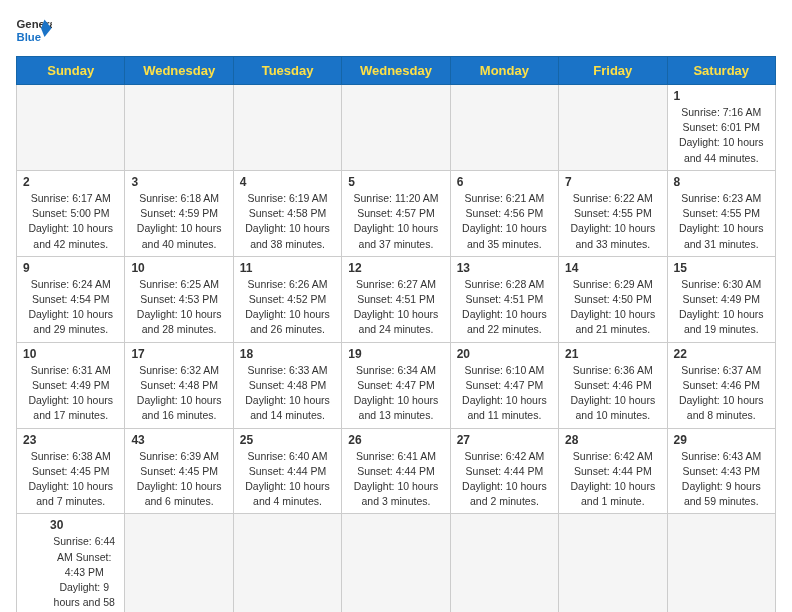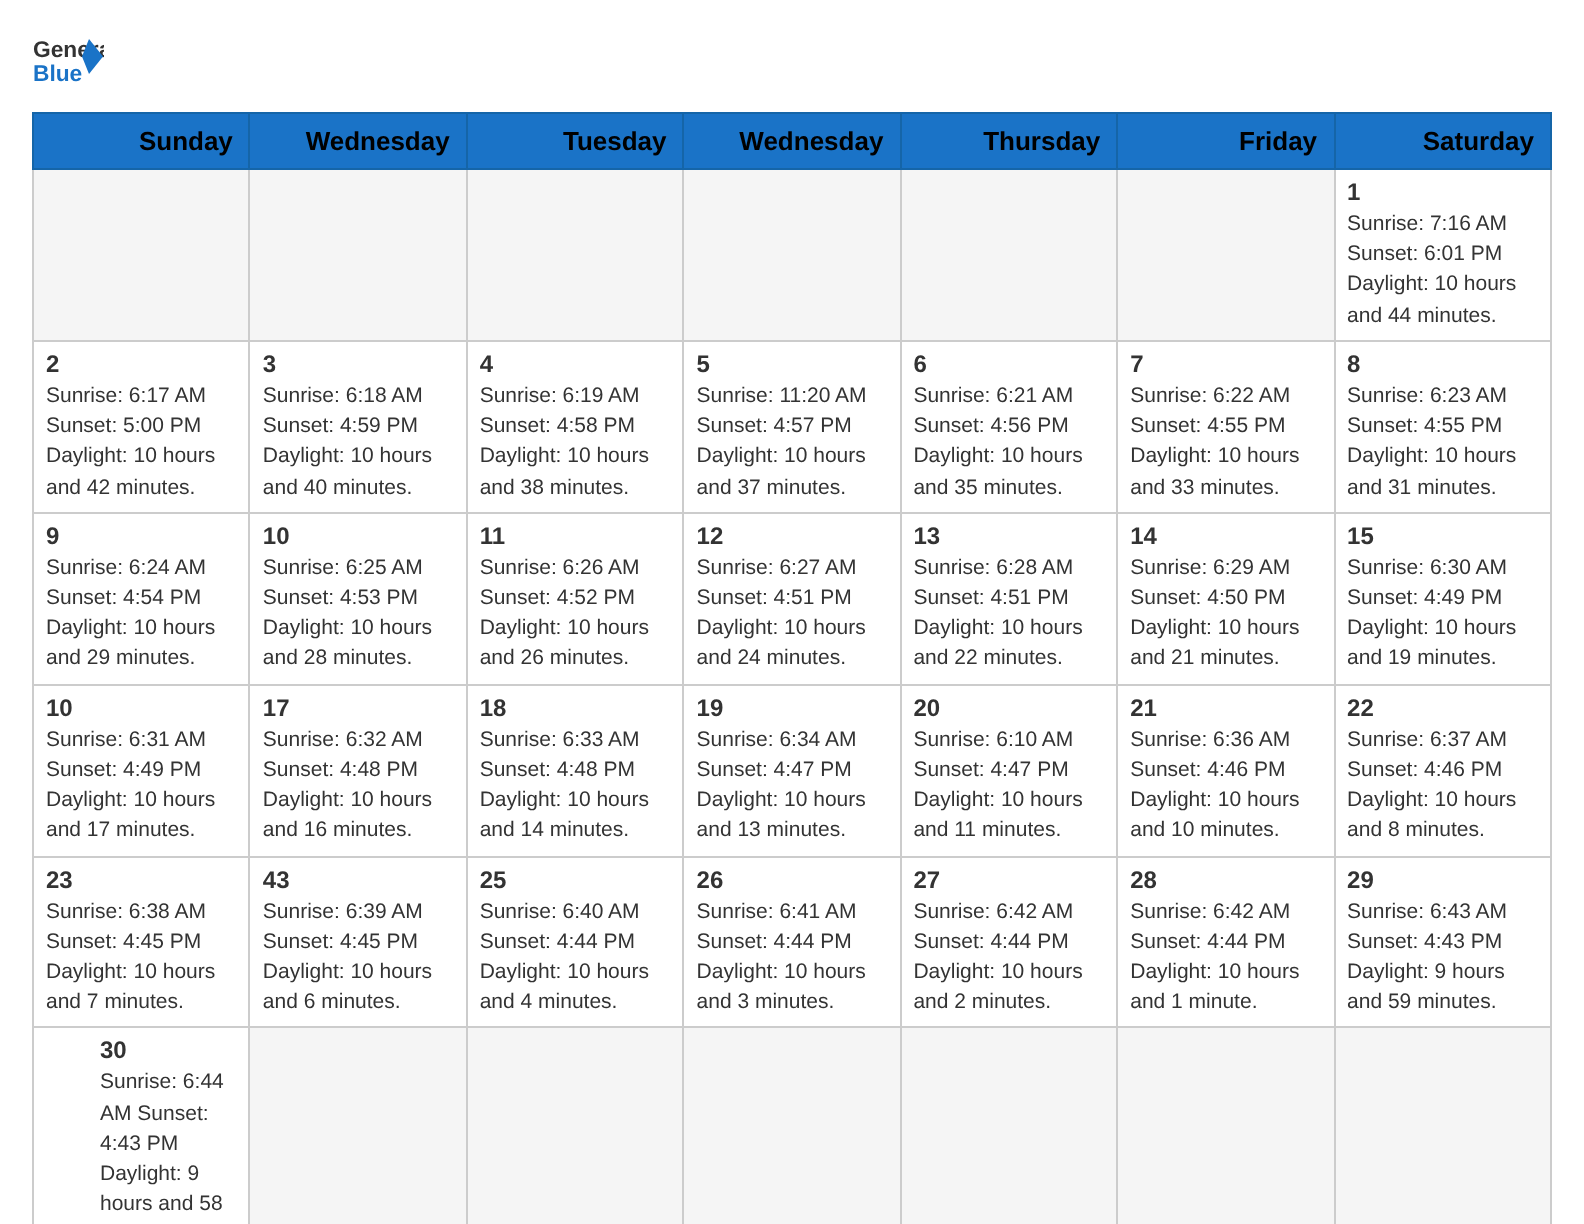--- a/index.html
+++ b/index.html
@@ -39,25 +39,25 @@
       color: #555;
       margin-top: 2px;
     }
     .calendar {
       width: 100%;
       border-collapse: collapse;
       border: 1px solid #ccc;
     }
     .calendar th {
       background: #1a73c7;
-      color: #000000;
+      color: #fde047;
       font-size: 13px;
       font-weight: bold;
       padding: 6px 8px;
-      text-align: right;
+      text-align: center;
       border: 1px solid #1565a8;
     }
     .calendar td {
       vertical-align: top;
       border: 1px solid #ccc;
       padding: 4px 6px;
       width: calc(100%/7);
       min-height: 80px;
       background: #fff;
       font-size: 11px;
@@ -69,20 +69,21 @@
     .day-num {
       font-weight: bold;
       font-size: 12px;
       margin-bottom: 2px;
       display: block;
     }
     .day-info {
       font-size: 10.5px;
       line-height: 1.45;
       color: #333;
+      text-align: center;
     }
     .last-row td {
       background: #f5f5f5;
       padding-left: 33px;
     }
     .last-row td.has-data {
       background: #fff;
     }
   </style>
 </head>
@@ -102,21 +103,21 @@
   </div>
 </div>
 
 <table class="calendar">
   <thead>
     <tr>
     <th>Sunday</th>
         <th>Wednesday</th>
         <th>Tuesday</th>
         <th>Wednesday</th>
-        <th>Thursday</th>
+        <th>Monday</th>
         <th>Friday</th>
         <th>Saturday</th>
       </tr>
   </thead>
   <tbody id="cal-body">
   <tr>
         <td class="empty"></td>
         <td class="empty"></td>
         <td class="empty"></td>
         <td class="empty"></td>

